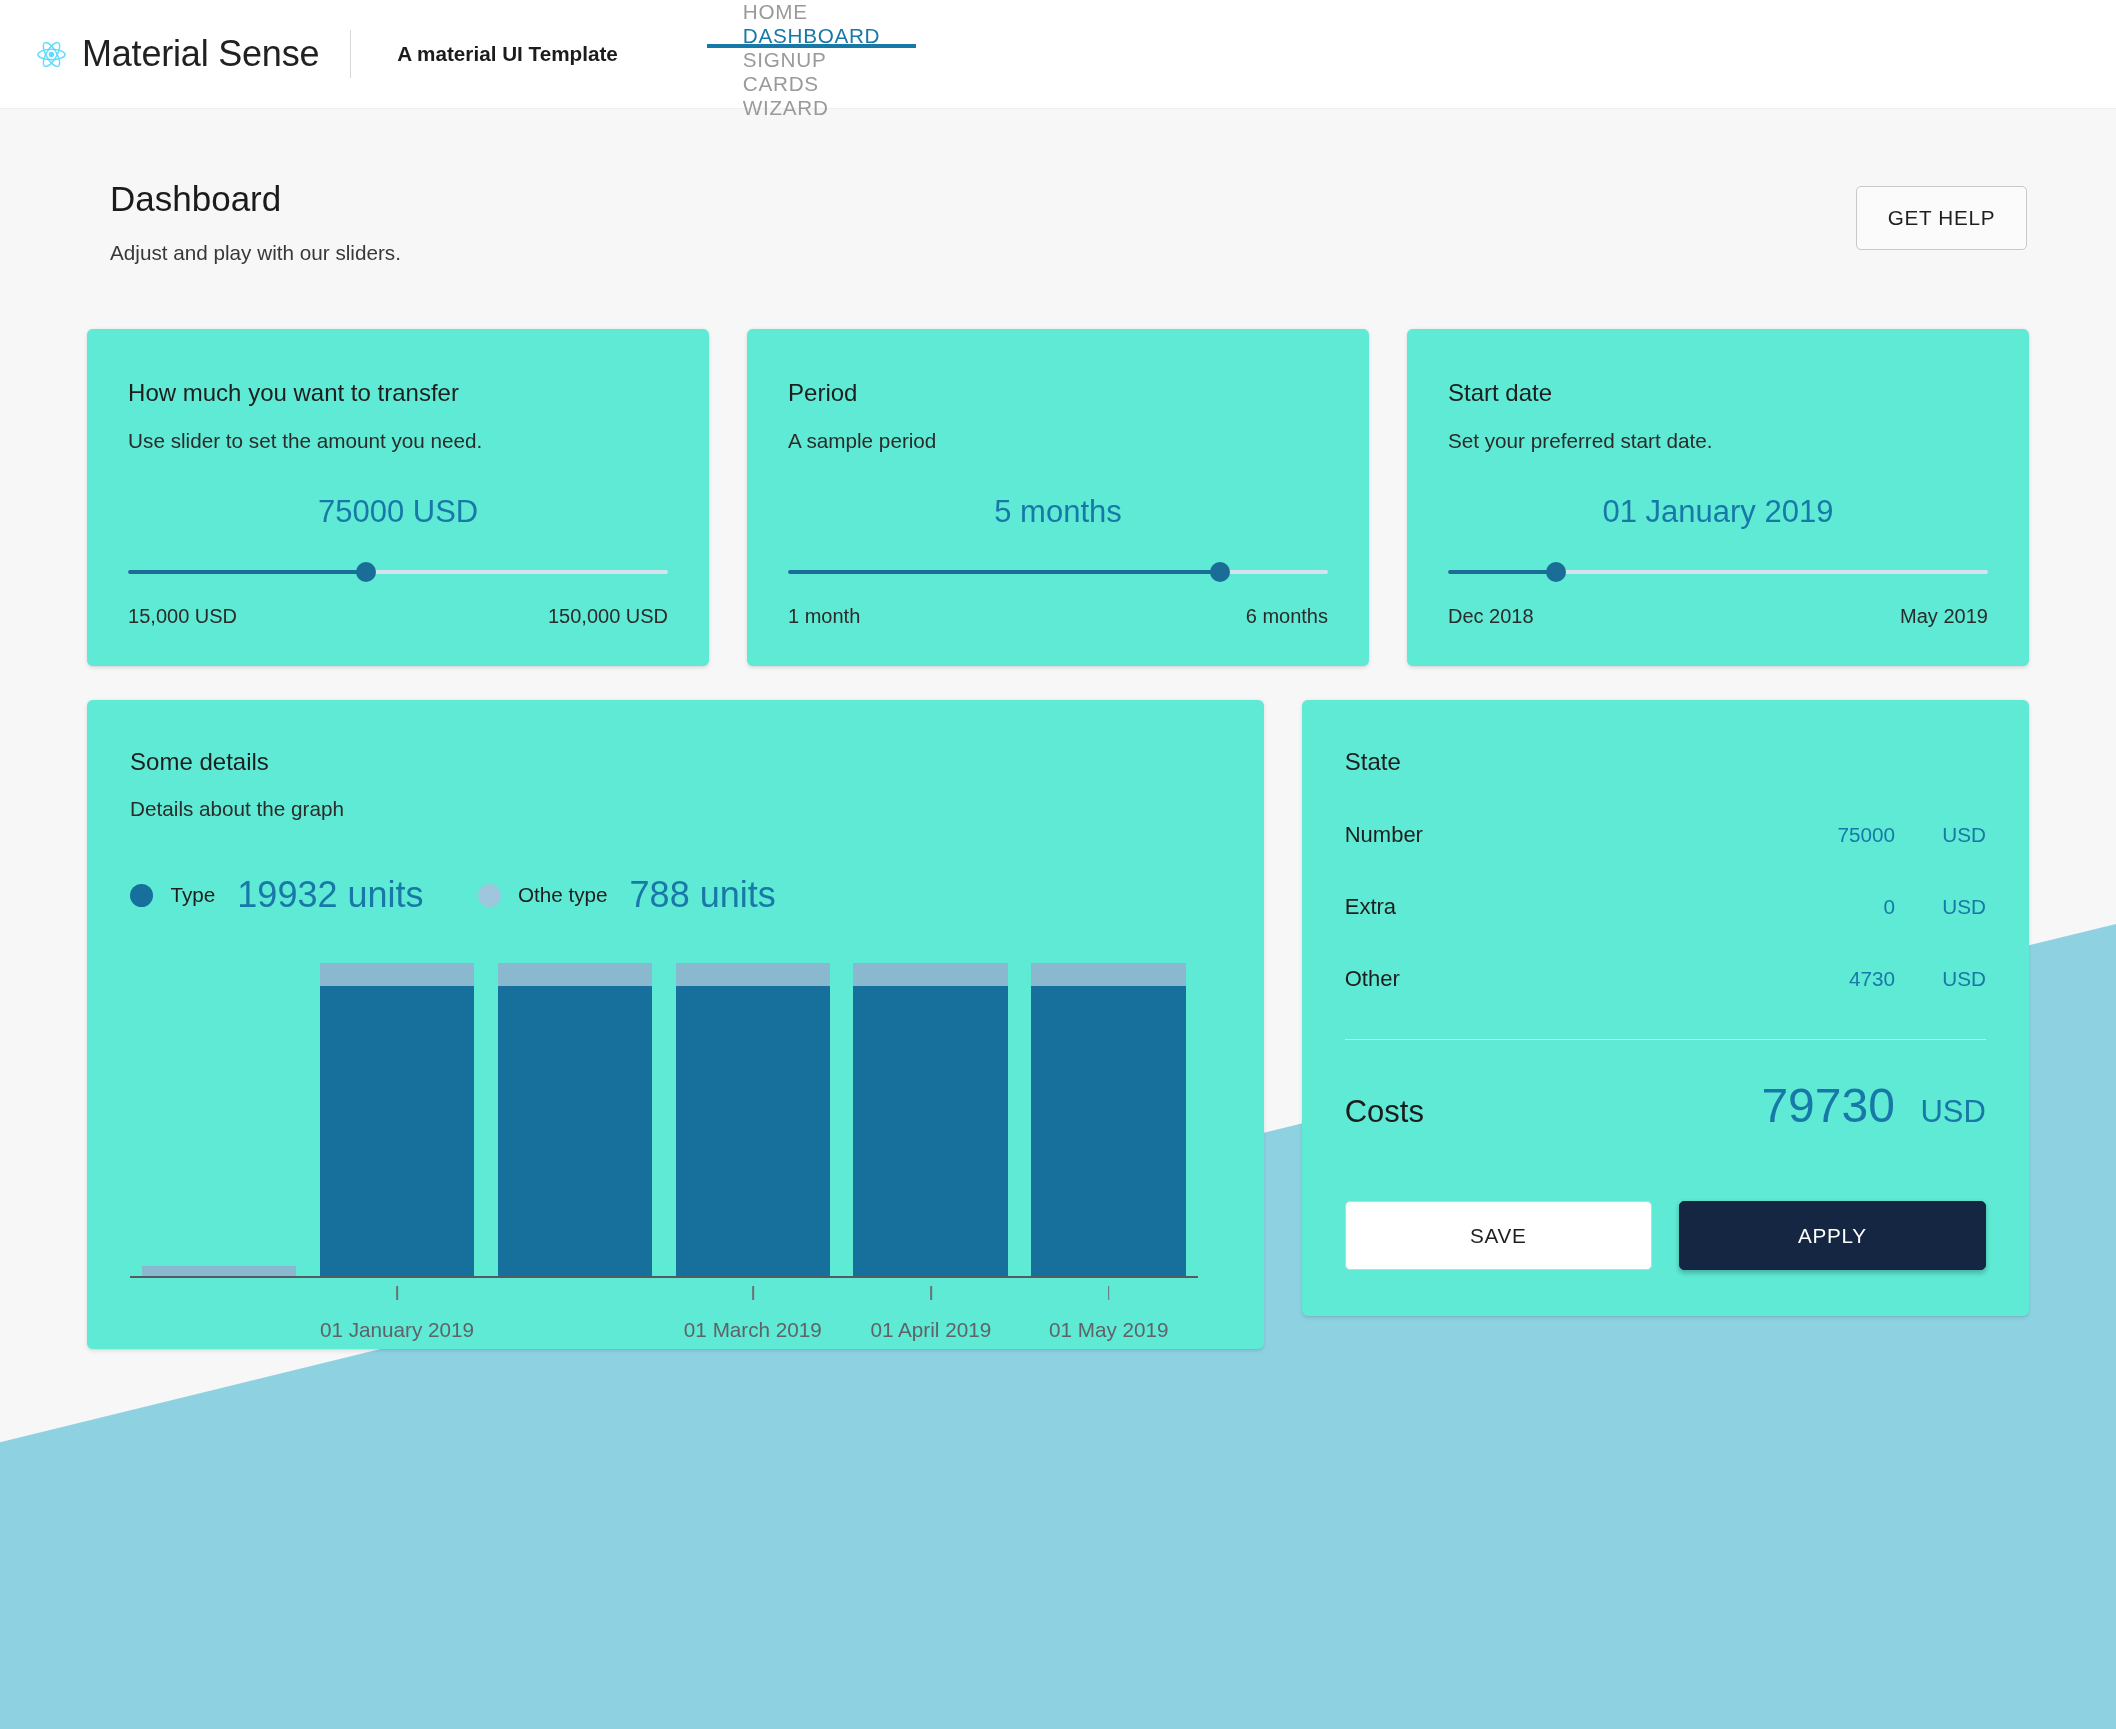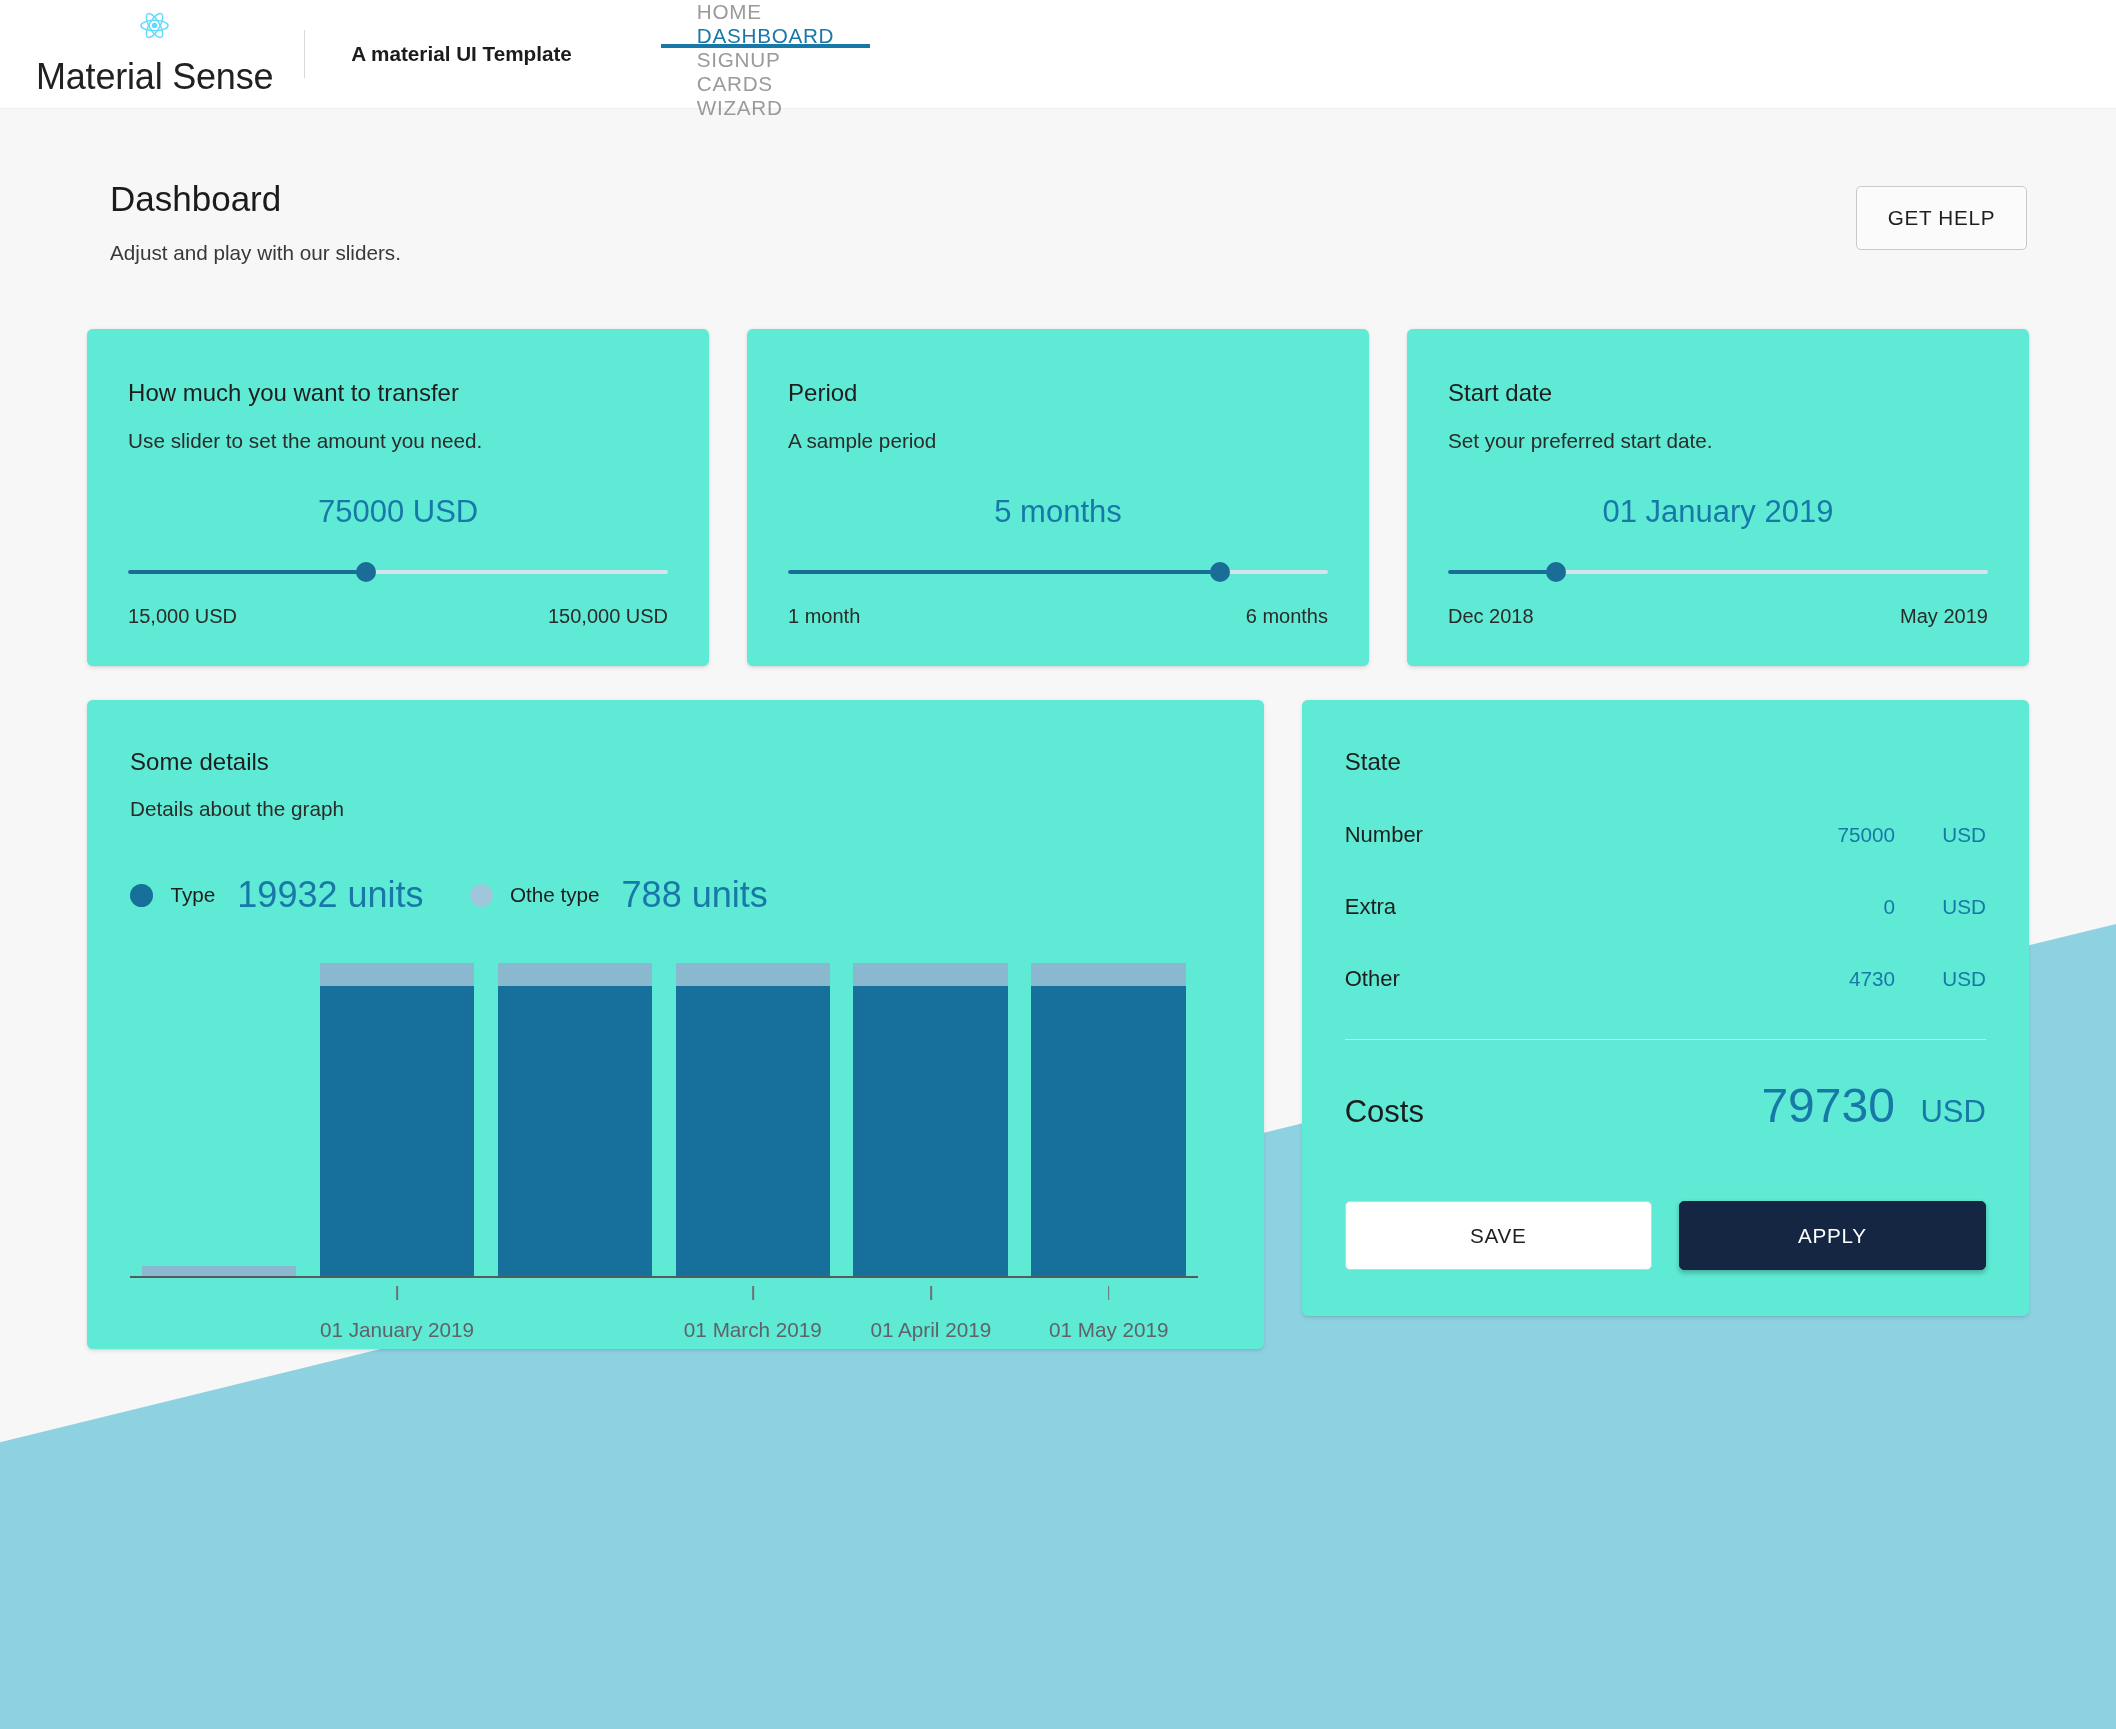--- a/index.html
+++ b/index.html
@@ -35,21 +35,20 @@
     display: flex;
     align-items: center;
     padding: 0 0 0 36px;
     box-shadow: 0 0.8px 0 rgba(0,0,0,0.045);
   }
   .brand {
     display: flex;
     align-items: center;
     gap: 15px;
     padding-right: 31px;
-    flex-direction: column;
   }
   .react-icon { width: 31px; height: 31px; display:block; }
   .brand-title {
     font-size: 36px;
     color: #212121;
     letter-spacing: -0.2px;
     white-space: nowrap;
   }
   .divider-v {
     width: 0.8px;
@@ -204,21 +203,21 @@
     margin-top: 20px;
     font-size: 20px;
     color: #2b2b2b;
   }
 
   
   .card-chart { padding: 48px 48px 40px 43px; }
   .legend {
     display: flex;
     align-items: center;
-    gap: 0;
+    gap: 8px;
     margin-top: 53px;
   }
   .legend-item { display: flex; align-items: center; }
   .legend-item + .legend-item { margin-left: 46px; text-align: right; }
   .legend-dot {
     width: 23px; height: 23px;
     border-radius: 50%;
     flex: 0 0 auto;
   }
   .legend-dot.primary { background: #176f9b; }

